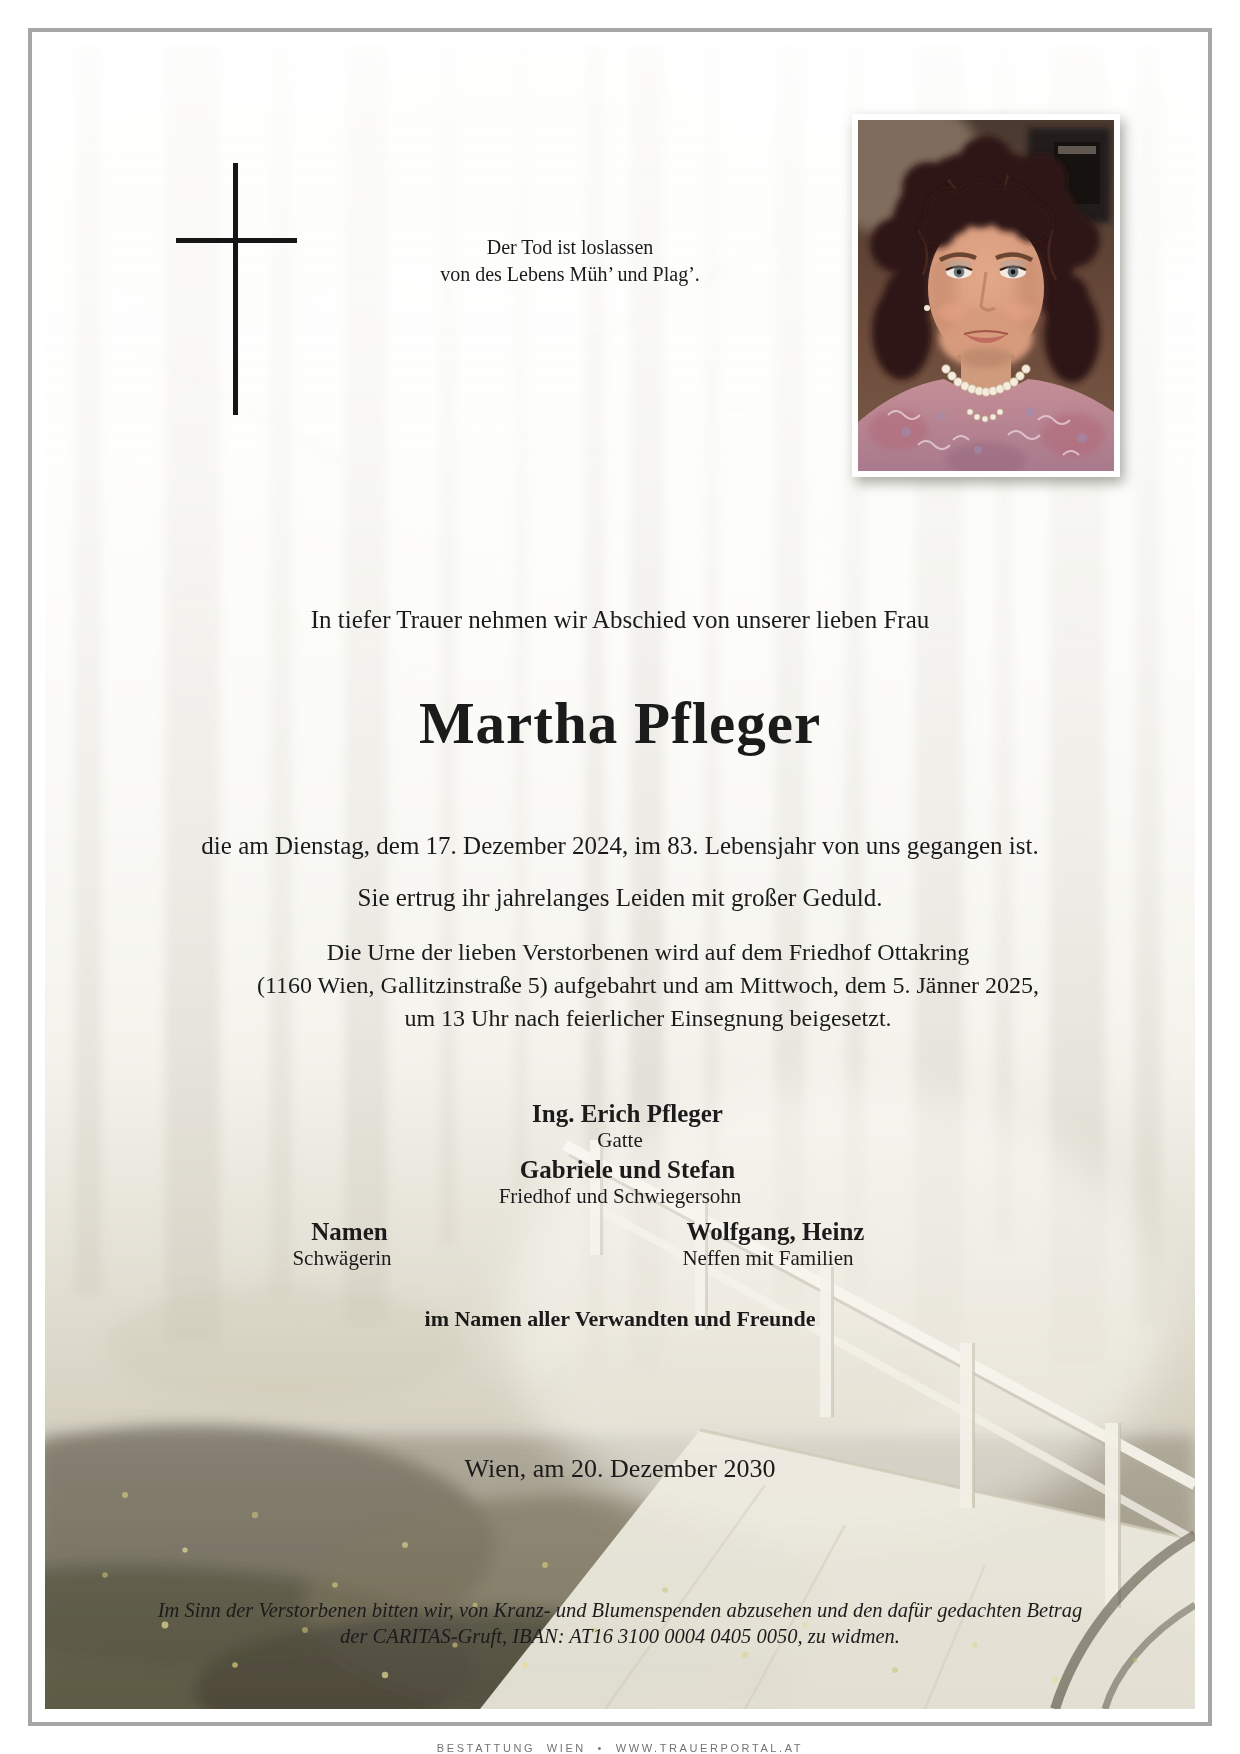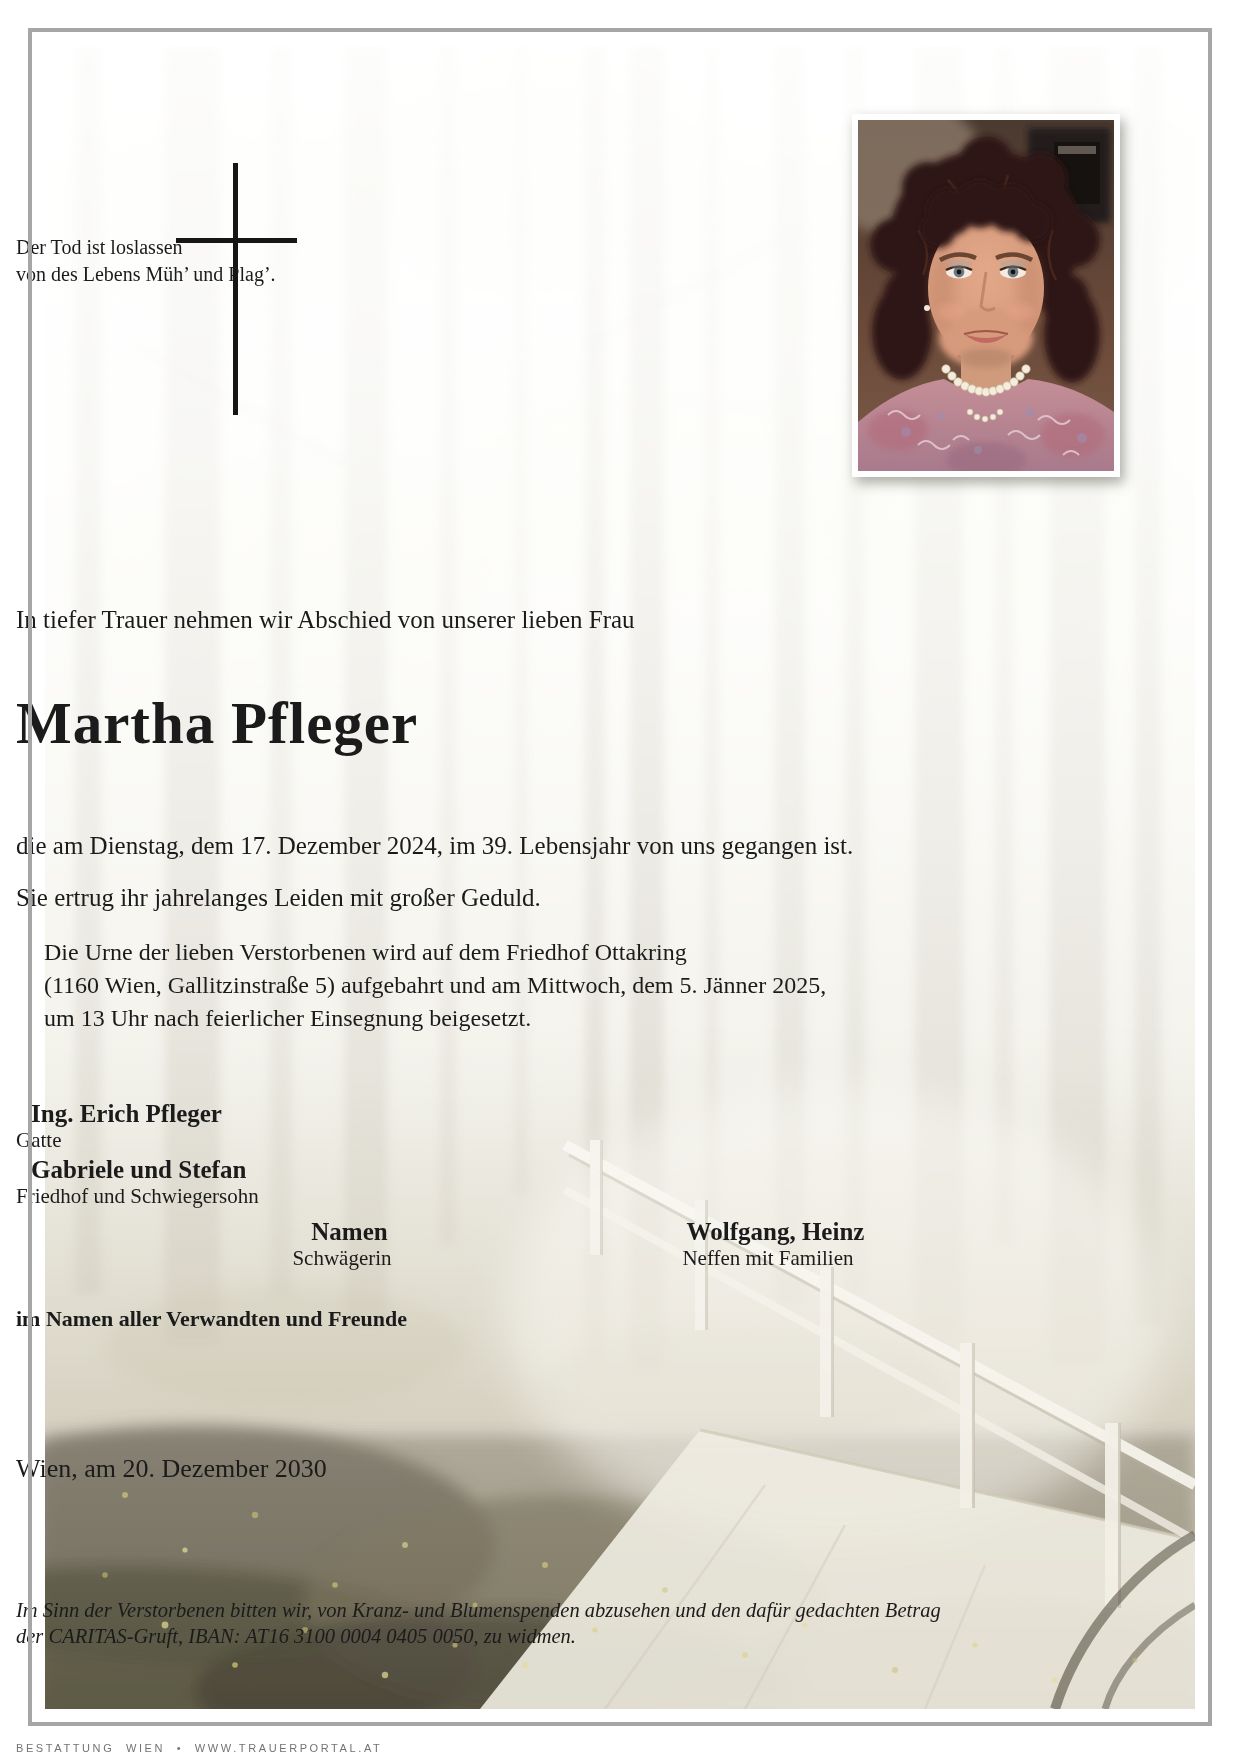--- a/index.html
+++ b/index.html
@@ -4,21 +4,21 @@
 <style>
   html,body{margin:0;padding:0;background:#fff;}
   .sheet{
     position:relative; width:1240px; height:1754px; background:#ffffff;
     font-family:"Liberation Serif", serif; color:#1b1b1b; overflow:hidden;
     outline:1px solid #e2e2e2;
   }
   .frame{position:absolute; inset:28px; border:4px solid #a6a6a6; pointer-events:none; z-index:4;}
   .bg{position:absolute; left:45px; top:45px; width:1150px; height:1664px; z-index:0;}
   .bg svg{display:block;}
-  .txt{position:absolute; left:0; width:1240px; z-index:3;padding-left:16px;}
+  .txt{position:absolute; left:0; width:1240px; text-align:center; z-index:3;}
   .motto{top:234px; left:0; width:1140px; font-size:20px; line-height:27px;}
   .intro{top:606px; font-size:25px;}
   .deceased{top:690px; font-size:59px; font-weight:bold; line-height:66px; letter-spacing:1px;}
   .death{top:832px; font-size:25px;}
   .suffer{top:884px; font-size:25px;}
   .funeral{top:936px; font-size:24px; line-height:33px;margin-left:28px;}
   .mourners-centered{top:1100px;}
   .m-name{font-size:25px; font-weight:bold; line-height:28px;margin-left:15px;}
   .m-role{font-size:21px; line-height:24px;}
   .m-gap{height:4px;}
@@ -316,21 +316,21 @@
           <circle cx="119" cy="297" r="3"></circle>
           <circle cx="127" cy="299" r="3"></circle>
         <circle cx="135" cy="297" r="3"></circle>
           <circle cx="142" cy="292" r="3"></circle>
       </g>
     </svg>
   </div>
 
   <div class="txt intro">In tiefer Trauer nehmen wir Abschied von unserer lieben Frau</div>
   <div class="txt deceased">Martha Pfleger</div>
-  <div class="txt death">die am Dienstag, dem 17. Dezember 2024, im 39. Lebensjahr von uns gegangen ist.</div>
+  <div class="txt death">die am Dienstag, dem 17. Dezember 2024, im 83. Lebensjahr von uns gegangen ist.</div>
   <div class="txt suffer">Sie ertrug ihr jahrelanges Leiden mit großer Geduld.</div>
   <div class="txt funeral">
     <div>Die Urne der lieben Verstorbenen wird auf dem Friedhof Ottakring</div>
     <div>(1160 Wien, Gallitzinstraße 5) aufgebahrt und am Mittwoch, dem 5. Jänner 2025,</div>
     <div>um 13 Uhr nach feierlicher Einsegnung beigesetzt.</div>
   </div>
 
   <div class="txt mourners-centered">
     <div class="m-name">Ing. Erich Pfleger</div>
     <div class="m-role">Gatte</div>

